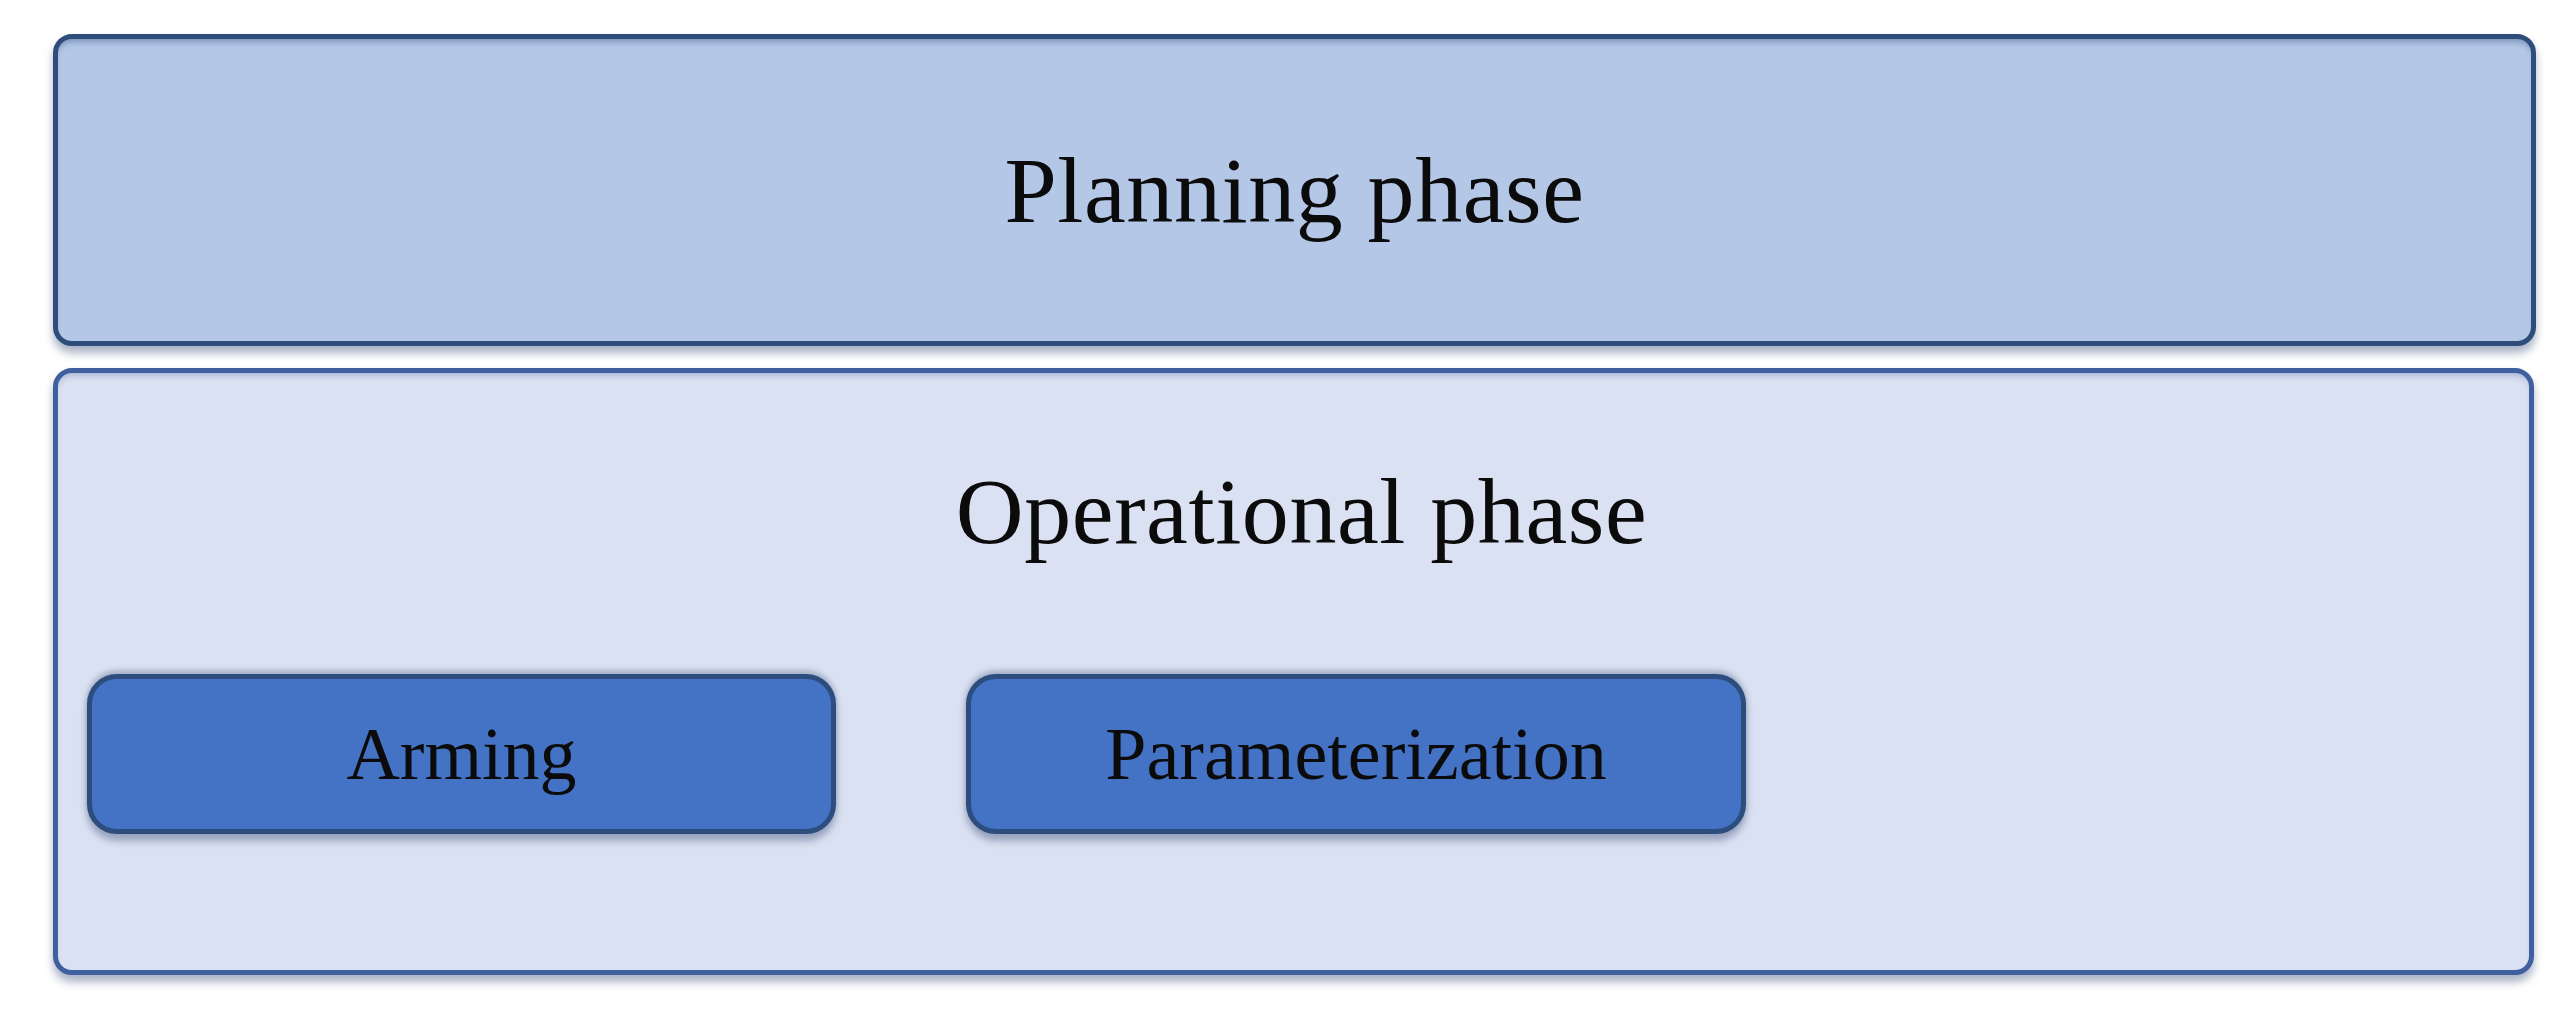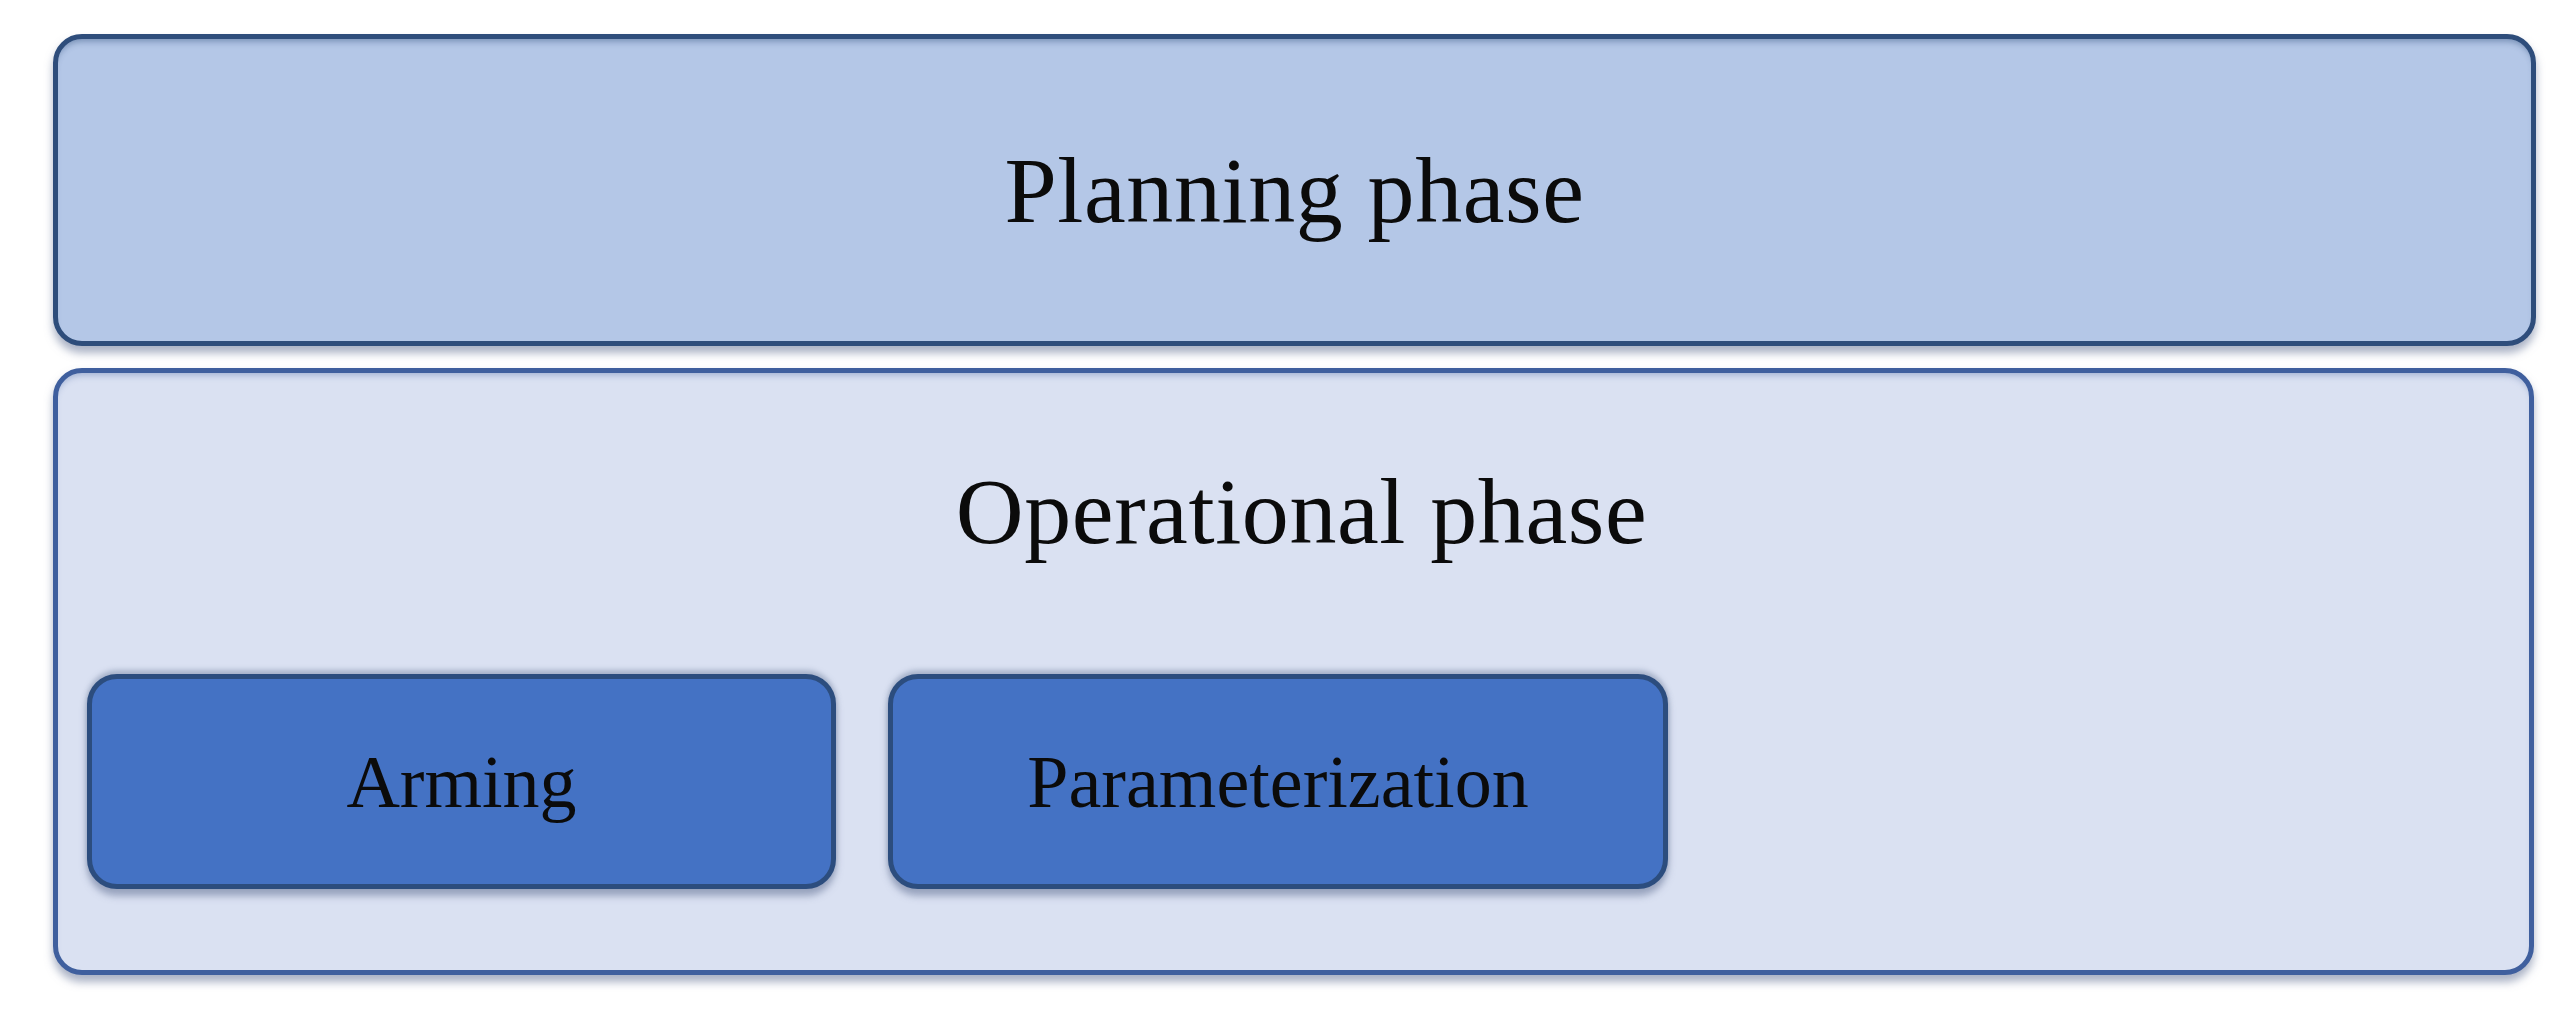--- a/index.html
+++ b/index.html
@@ -11,21 +11,21 @@
     position: relative;
     width: 2576px;
     height: 1010px;
     background: #ffffff;
     font-family: "Liberation Serif", "DejaVu Serif", serif;
     color: var(--text, #0b0b0b);
   }
   .rounded-box {
     position: absolute;
     box-sizing: border-box;
-    border-radius: 29px;
+    border-radius: 19px;
   }
   .phase-planning {
     left: 53px;
     top: 34px;
     width: 2483px;
     height: 312px;
     background: var(--planning-fill, #b4c7e7);
     border: 5.6px solid var(--planning-border, #2e4d7b);
     box-shadow: 0 6.3px 8.8px rgba(100, 115, 150, 0.55),
                 inset 0 6.3px 6.3px -3.8px rgba(46, 77, 123, 0.45);
@@ -52,33 +52,33 @@
   .operational-title {
     position: absolute;
     left: 16px;
     right: 0;
     top: 91px;
     text-align: center;
   }
   .step-box {
     position: absolute;
     top: 301px;
-    height: 215px;
+    height: 160px;
     box-sizing: border-box;
     border-radius: 30px;
     background: var(--step-fill, #4472c4);
     border: 5px solid var(--step-border, #2c4d7e);
     box-shadow: 0 -3.8px 5px rgba(120, 135, 165, 0.5),
                 0 6.3px 7.5px rgba(100, 115, 150, 0.55);
     display: flex;
     align-items: center;
     justify-content: center;
   }
   .step-arming        { left: 29px;   width: 749px; }
-  .step-parameterization { left: 830px; width: 780px; }
+  .step-parameterization { left: 908px; width: 780px; }
   .step-triggering    { left: 1702px; width: 749px; }
   .step-label {
     font-size: 74px;
     line-height: 1;
     white-space: nowrap;
   }
 </style>
 </head>
 <body>
 

